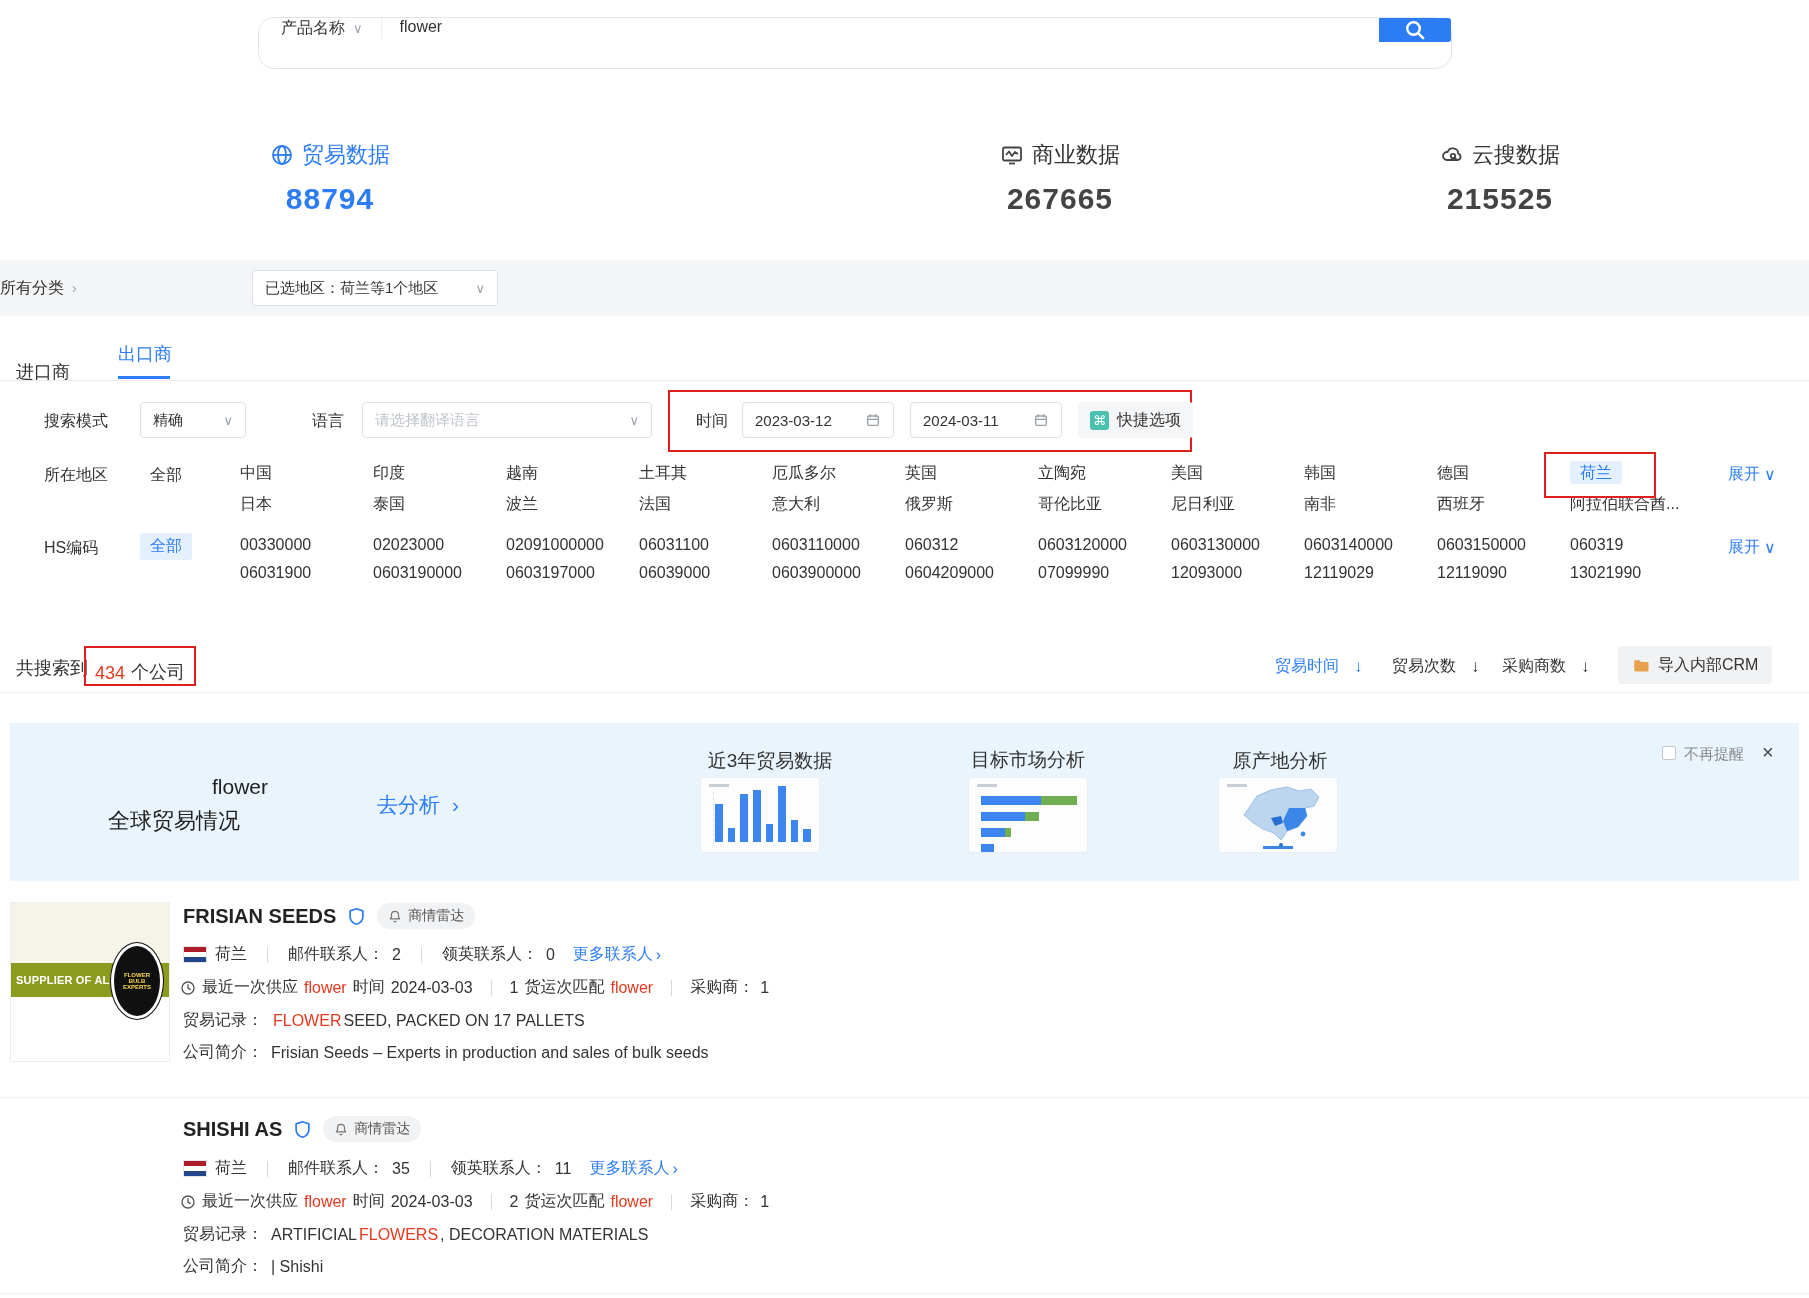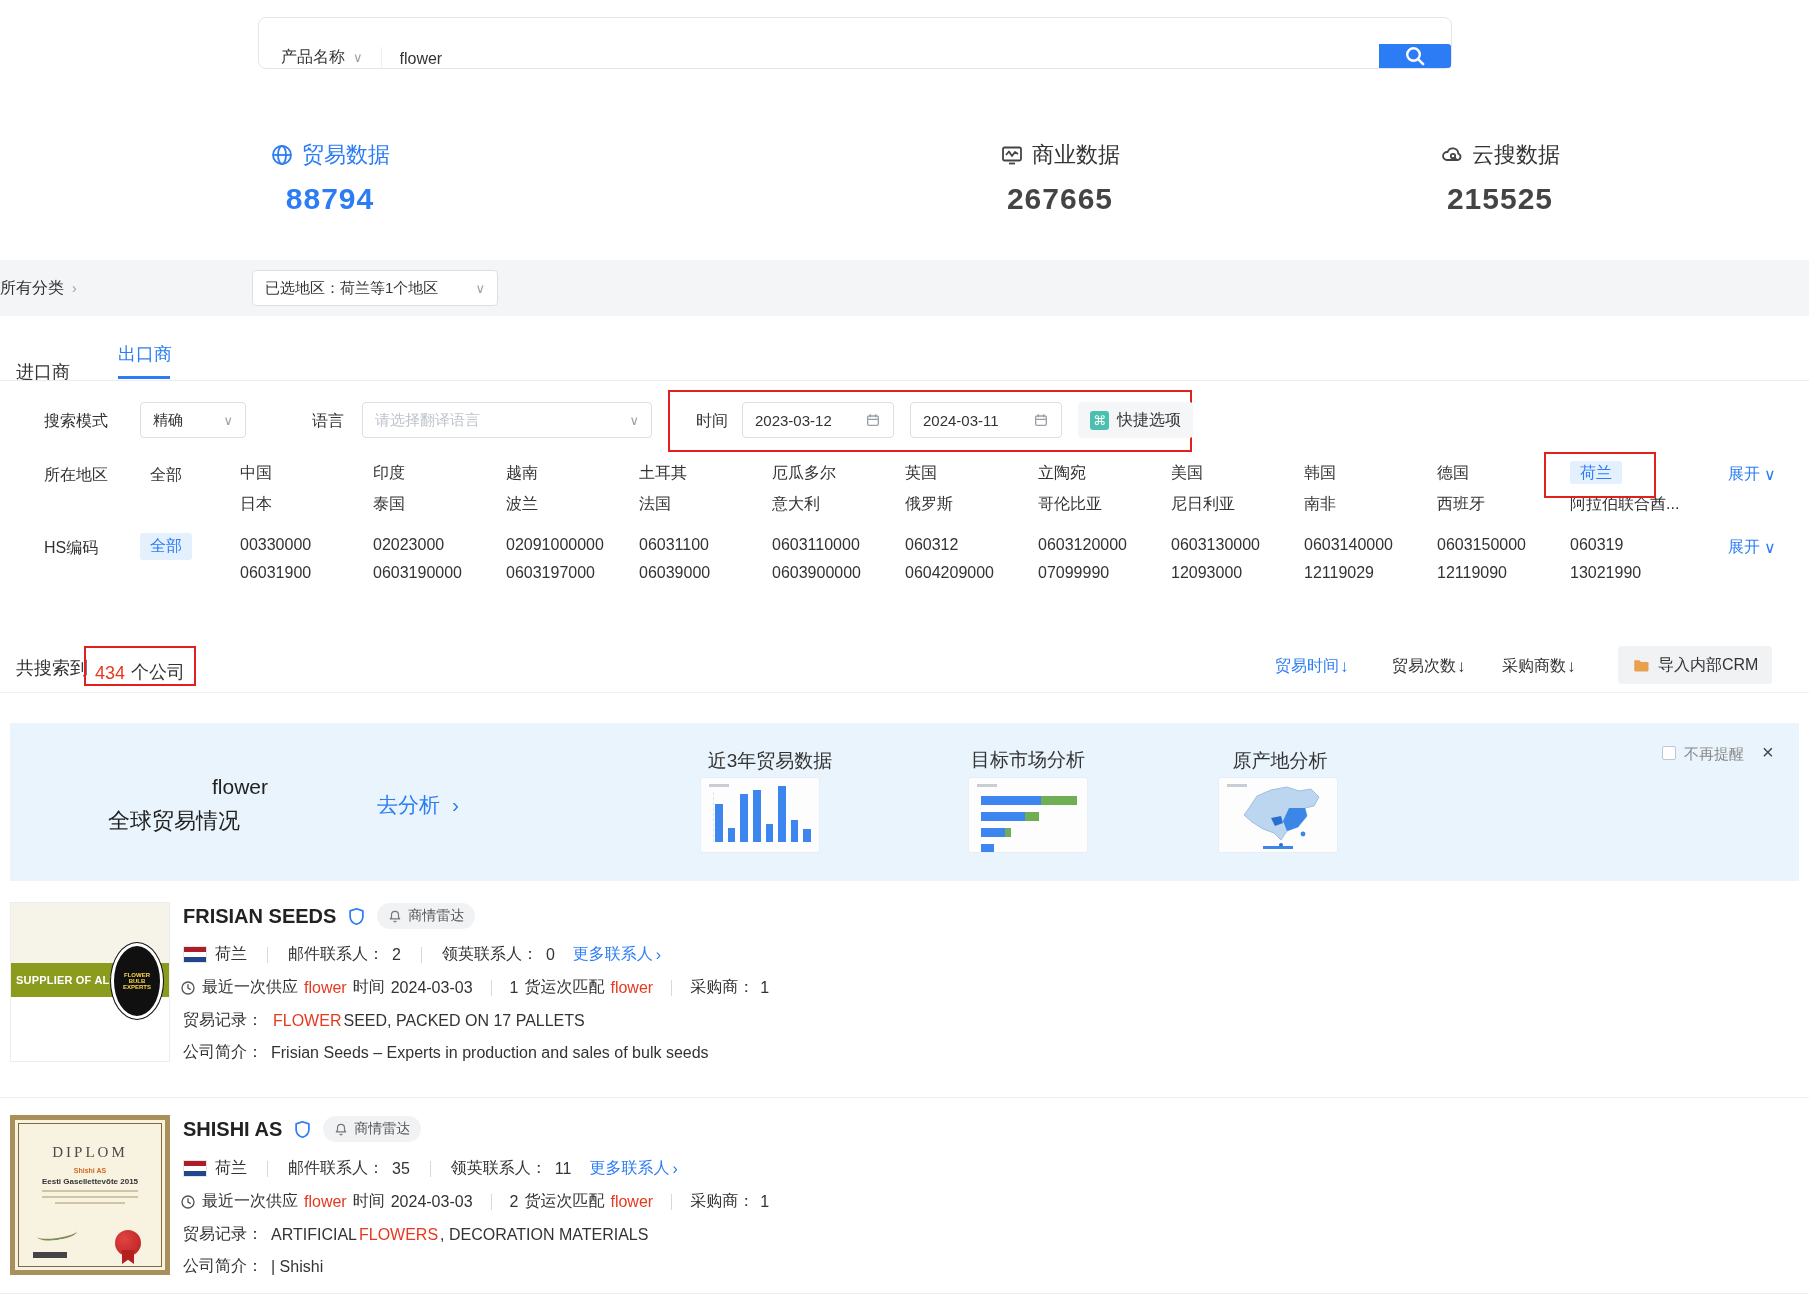--- a/index.html
+++ b/index.html
@@ -15,21 +15,21 @@
   .abs{position:absolute}
   .flex{display:flex;align-items:center}
   .t16{font-size:16px;color:var(--ink)}
   .t15{font-size:15px;color:var(--ink)}
   .t18{font-size:18px;color:var(--ink)}
   .blue{color:var(--blue)}
   .redtx{color:var(--redtext)}
   .chev{color:#9aa0a8;font-size:13px;margin-left:8px}
   .vd{display:inline-block;width:1px;height:16px;background:#d8d8d8;margin:0 12px}
   
-  .searchbar{left:258px;top:17px;width:1194px;height:52px;border:1px solid #e3e5e8;border-radius:8px;display:flex;align-items:flex-end}
+  .searchbar{left:258px;top:17px;width:1194px;height:52px;border:1px solid #e3e5e8;border-radius:16px;display:flex;align-items:flex-start}
   .search-cat{display:flex;align-items:center;padding:0 18px 0 22px;border-right:1px solid #eceef0;cursor:pointer}
   .search-input{flex:1;border:none;outline:none;font-size:16px;color:var(--ink);padding:0 18px;font-family:inherit}
   .search-btn{width:72px;border:none;background:var(--blue);border-radius:0 3px 3px 0;cursor:pointer;display:flex;align-items:center;justify-content:center}
   
   .stat{display:flex;flex-direction:column;align-items:center;gap:12px}
   .stat-label{display:flex;align-items:center;gap:8px;font-size:22px}
   .stat-num{font-size:30px;font-weight:bold;letter-spacing:1px}
   
   .graybar{left:0;top:260px;width:1809px;height:56px;background:var(--graybar);display:flex;align-items:center}
   .region-select{position:absolute;left:252px;top:10px;width:246px;height:36px;background:#fff;border:1px solid var(--ctl);border-radius:4px;display:flex;align-items:center;padding:0 12px;cursor:pointer}
@@ -42,21 +42,21 @@
   .ctl .grow{flex:1}
   .pill-blue{background:var(--blue-pill-bg);color:var(--blue);padding:3px 10px;border-radius:3px}
   .redbox{border:2px solid var(--red);pointer-events:none}
   .grid11{display:grid;grid-template-columns:repeat(11,133px);row-gap:10px}
   .grid11 span{cursor:pointer}
   .expand{display:flex;align-items:center;gap:4px;color:var(--blue);font-size:16px;cursor:pointer}
   .quickopt{background:#f5f6f8;border-radius:4px;height:36px;display:flex;align-items:center;gap:8px;padding:0 12px;cursor:pointer}
   .cmdicon{width:19px;height:19px;background:var(--teal);color:#fff;border-radius:3px;font-size:13px;display:flex;align-items:center;justify-content:center}
   
   .countbox{border:2px solid var(--red);height:40px;display:flex;align-items:flex-end;padding:0 9px;gap:6px}
-  .sort{display:flex;align-items:flex-end;gap:1px;font-size:16px;cursor:pointer}
+  .sort{display:flex;align-items:flex-end;gap:15px;font-size:16px;cursor:pointer}
   .arrow{font-size:17px}
   .crmbtn{background:var(--pillgray);border-radius:4px;height:38px;display:flex;align-items:center;gap:8px;padding:0 14px;font-size:16px;cursor:pointer}
   
   .banner{left:10px;top:723px;width:1789px;height:158px;background:var(--banner)}
   .thumb{position:absolute;width:120px;height:76px;background:#fdfdfe;border:1px solid #e8eef5;border-radius:3px;cursor:pointer;overflow:hidden}
   .thumb .mini-label{position:absolute;left:8px;top:6px;width:20px;height:3px;background:#c9ced6}
   .mbars{position:absolute;left:12px;right:8px;bottom:10px;top:14px;display:flex;align-items:flex-end;gap:4px;border-left:1px dashed #e0e4ea}
   .mbar{width:8px;background:#3e86ef;margin-left:1px}
   .hrows{position:absolute;left:12px;top:18px;display:flex;flex-direction:column;gap:7px}
   .hrow{display:flex;height:9px}
@@ -395,31 +395,20 @@
     <span style="margin-left:6px"></span>
     <span class="redtx">FLOWER</span>
     <span> SEED, PACKED ON 17 PALLETS</span>
   </div>
   <div class="abs row" style="left:183px;top:1042px;gap:8px">
     <span>公司简介：</span>
     <span>Frisian Seeds – Experts in production and sales of bulk seeds</span>
   </div>
   <div class="divider" style="top:1097px"></div>
 
-  <div class="logo-box logo2" style="top:1115px">
-    <div class="cert-title">DIPLOM</div>
-    <div class="cert-name">Shishi AS</div>
-    <div class="cert-sub">Eesti Gasellettevõte 2015</div>
-    <div class="cert-line"></div>
-    <div class="cert-line"></div>
-    <div class="cert-line short"></div>
-    <div class="cert-sign"></div>
-    <div class="cert-logos"></div>
-    <div class="seal"></div>
-  </div>
   <div class="abs card-title" style="left:183px;top:1116px">
     <span class="cname">SHISHI AS</span>
     <svg width="17" height="19" viewBox="0 0 24 26" fill="none" stroke="#2b7cf5" stroke-width="2.4" stroke-linejoin="round">
         <path d="M12 2l9 3v8c0 6-4 9.5-9 11-5-1.5-9-5-9-11V5z"></path>
       </svg>
     <span class="radar">
       <svg width="14" height="14" viewBox="0 0 24 24" fill="none" stroke="#777" stroke-width="2" stroke-linejoin="round">
           <path d="M12 4a6 6 0 0 1 6 6v4l2 3H4l2-3v-4a6 6 0 0 1 6-6z"></path>
           <path d="M10 20a2 2 0 0 0 4 0"></path>
         </svg>

